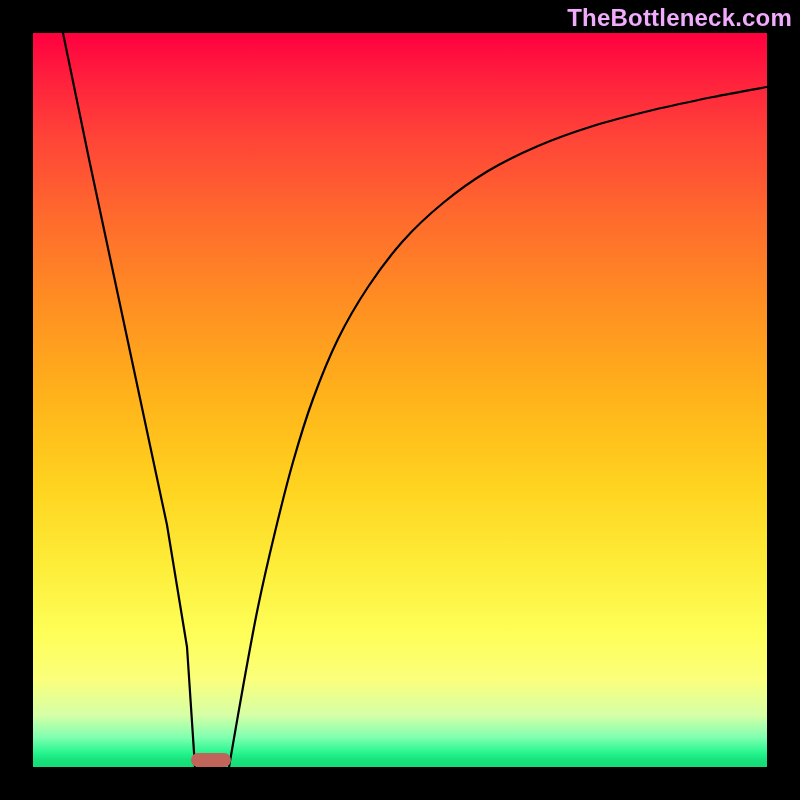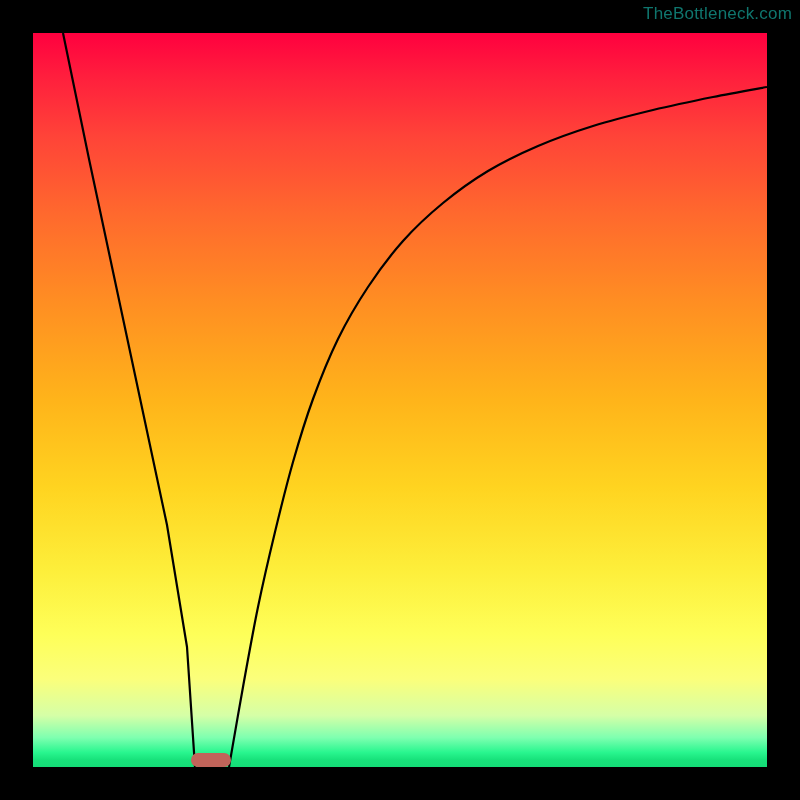--- a/index.html
+++ b/index.html
@@ -40,23 +40,23 @@
       #7effb0 96%,
       #29f68f 98%,
       #18e27b 99%,
       #14dc77 100%
     );
   }
   .watermark {
     position: absolute;
     top: 4px;
     right: 8px;
-    color: #0f766e;
-    font-size: 17px;
-    font-weight: 400;
+    color: #f0abfc;
+    font-size: 24px;
+    font-weight: 700;
     letter-spacing: 0.2px;
   }
   .marker {
     position: absolute;
     width: 40px;
     height: 14px;
     background: #c1645a;
     border-radius: 7px;
   }
   svg.curve {

